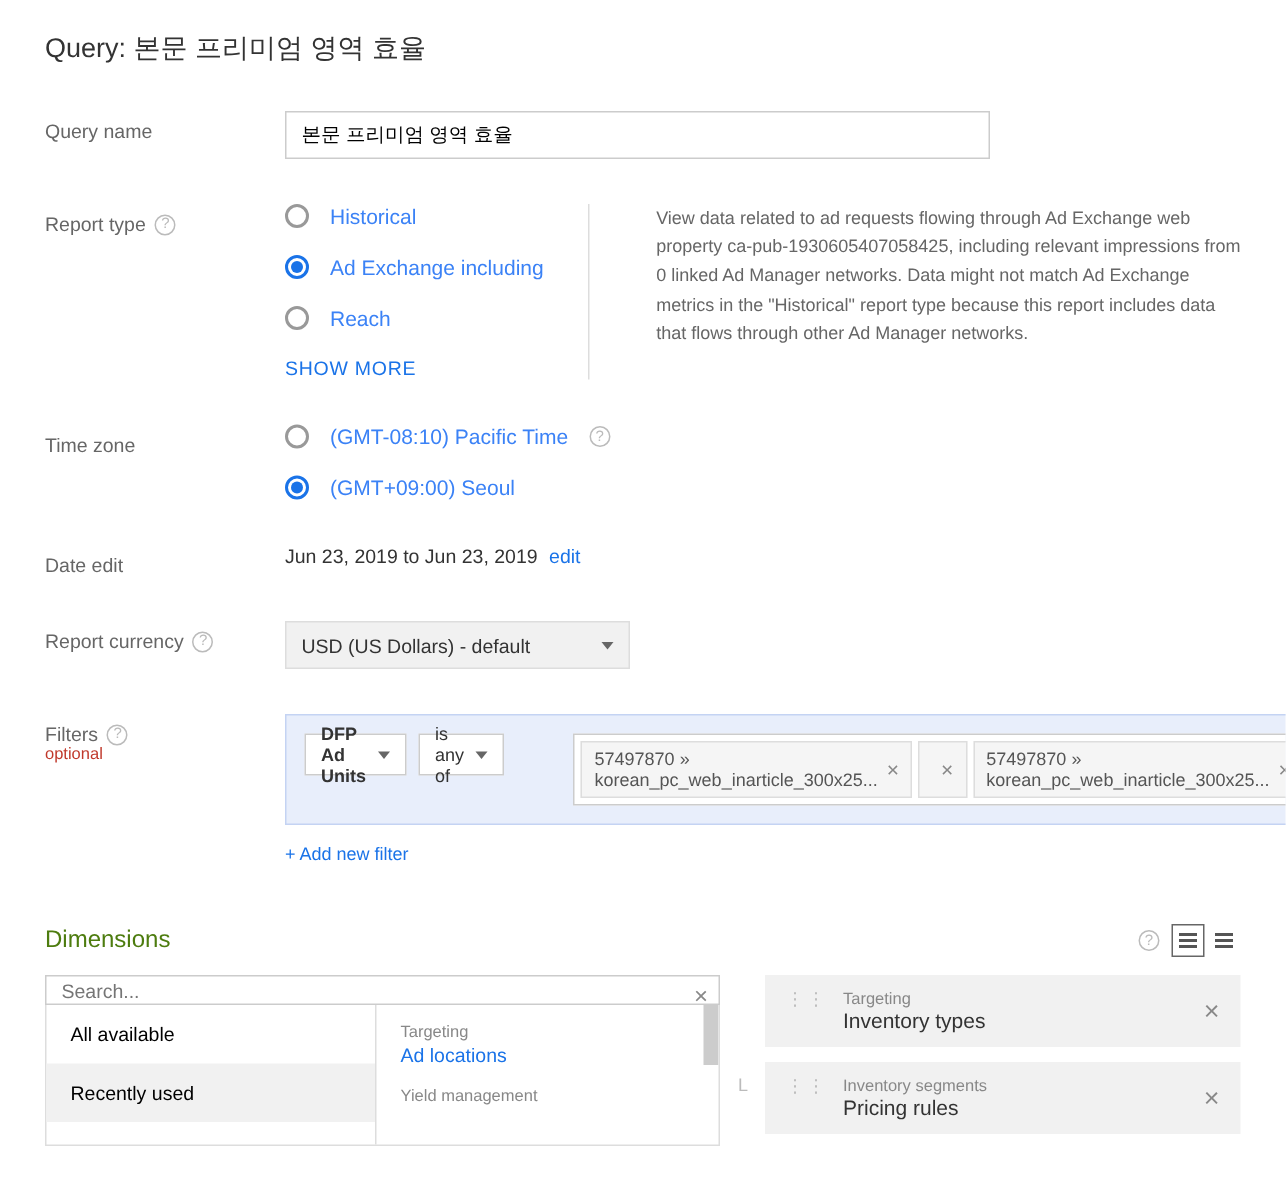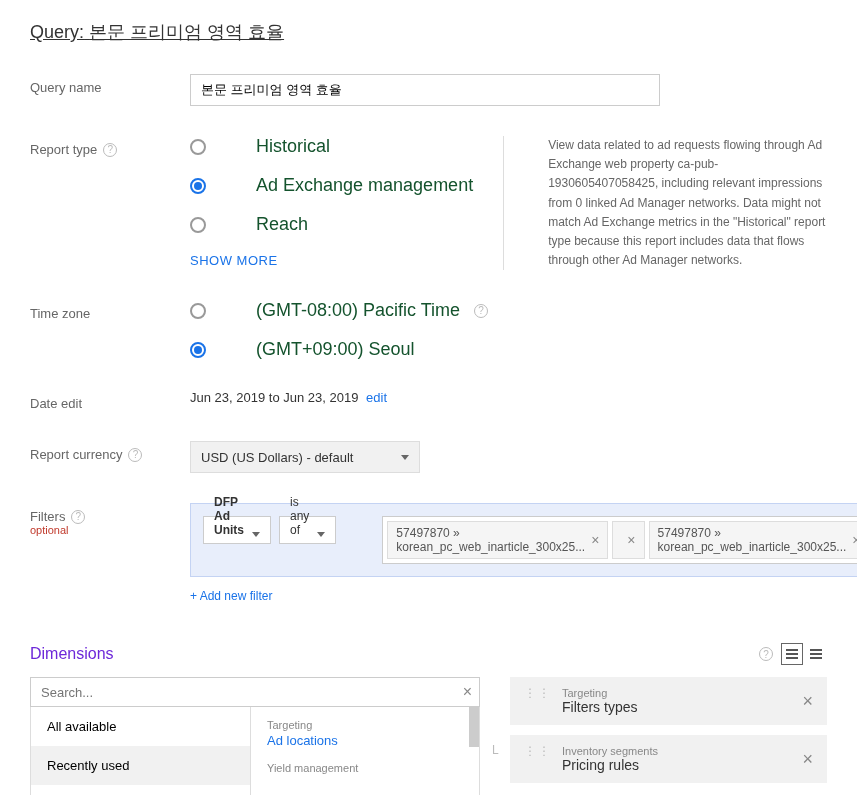--- a/index.html
+++ b/index.html
@@ -1,55 +1,55 @@
 <!DOCTYPE html>
 <html><head>
 <meta charset="utf-8">
 <style>
 * { box-sizing: border-box; margin: 0; padding: 0; }
 body { font-family: Arial, "Helvetica Neue", sans-serif; font-size: 13px; color: #333; background: #fff; width: 857px; }
 .container { padding: 20px 30px; }
-.page-title { font-size: 18px; color: #333; margin-bottom: 30px; font-weight: 400; text-decoration: underline; }
+.page-title { font-size: 18px; color: #333; margin-bottom: 30px; font-weight: 400; }
 .form-row { display: flex; align-items: flex-start; margin-bottom: 30px; }
 .form-label { width: 160px; flex-shrink: 0; color: #666; font-size: 13px; display: flex; align-items: center; gap: 6px; padding-top: 6px; }
 .form-content { flex: 1; }
 .help-icon { display: inline-flex; width: 14px; height: 14px; border-radius: 50%; border: 1px solid #bbb; color: #bbb; font-size: 10px; align-items: center; justify-content: center; cursor: pointer; }
 .text-input { width: 470px; height: 32px; padding: 6px 10px; border: 1px solid #ccc; font-size: 13px; }
 .radio-group { display: flex; flex-direction: column; gap: 18px; }
 .radio-item { display: flex; align-items: center; gap: 14px; cursor: pointer; }
 .radio-circle { width: 16px; height: 16px; border-radius: 50%; border: 2px solid #999; flex-shrink: 0; }
 .radio-circle.selected { border-color: #1a73e8; position: relative; }
 .radio-circle.selected::after { content: ''; position: absolute; top: 2px; left: 2px; width: 8px; height: 8px; border-radius: 50%; background: #1a73e8; }
-.radio-label { color: #14532d; font-size: 18px; margin-left: 36px; }
+.radio-label { color: #3b82f6; font-size: 14px; }
 .show-more { color: #1a73e8; font-size: 13px; font-weight: 500; cursor: pointer; margin-top: 0; letter-spacing: 0.5px; }
 .two-col { display: flex; gap: 30px; }
 .desc-text { color: #666; font-size: 12px; line-height: 1.6; border-left: 1px solid #ddd; padding-left: 44px; flex: 1; }
 .date-text { color: #333; font-size: 13px; }
 .edit-link { color: #1a73e8; cursor: pointer; margin-left: 4px; }
 .select-box { width: 230px; height: 32px; background: #f1f1f1; border: 1px solid #ddd; padding: 6px 10px; display: flex; align-items: center; justify-content: space-between; cursor: pointer; font-size: 13px; color: #333; }
 .caret { width: 0; height: 0; border-left: 4px solid transparent; border-right: 4px solid transparent; border-top: 5px solid #666; }
 .optional-text { color: #c0392b; font-size: 11px; }
 .filter-box { background: #e8eefb; border: 1px solid #c4d3f3; padding: 12px; position: relative; }
 .filter-row { display: flex; align-items: flex-start; gap: 8px; }
-.filter-dd { background: #fff; border: 1px solid #ccc; padding: 6px 10px; display: flex; align-items: flex-end; gap: 8px; cursor: pointer; font-size: 12px; height: 28px; }
+.filter-dd { background: #fff; border: 1px solid #ccc; padding: 6px 10px; display: flex; align-items: center; gap: 8px; cursor: pointer; font-size: 12px; height: 28px; }
 .filter-dd.bold { font-weight: bold; }
 .chips-box { background: #fff; border: 1px solid #ccc; padding: 4px; flex: 1; min-height: 28px; display: flex; flex-direction: row; gap: 4px; margin-left: 38px; }
 .chip { background: #f5f5f5; border: 1px solid #ddd; padding: 4px 8px; display: flex; align-items: center; justify-content: space-between; font-size: 12px; color: #555; }
 .chip-x { color: #888; cursor: pointer; font-size: 14px; margin-left: 6px; }
 .filter-btns { display: flex; gap: 8px; margin-left: 8px; }
 .sq-btn { width: 36px; height: 28px; background: #f1f1f1; border: 1px solid #ccc; display: flex; align-items: center; justify-content: center; cursor: pointer; font-size: 16px; color: #555; }
 .add-filter { color: #1a73e8; font-size: 12px; cursor: pointer; margin-top: 12px; display: inline-block; }
 .dims-section { margin-top: 40px; }
 .dims-header { display: flex; align-items: center; justify-content: space-between; margin-bottom: 12px; }
-.dims-title { font-size: 16px; color: #6d28d9; font-weight: 400; }
+.dims-title { font-size: 16px; color: #4d7c0f; font-weight: 400; }
 .dims-icons { display: flex; align-items: center; gap: 2px; }
 .view-btn { width: 22px; height: 22px; border: 1px solid #666; display: flex; align-items: center; justify-content: center; cursor: pointer; }
 .view-btn.inactive { border-color: transparent; }
 .search-wrap { position: relative; width: 450px; }
-.search-input { width: 100%; height: 30px; padding: 6px 30px 6px 10px; border: 1px solid #ccc; font-size: 13px; color: #999; }
+.search-input { width: 100%; height: 20px; padding: 6px 30px 6px 10px; border: 1px solid #ccc; font-size: 13px; color: #999; }
 .search-x { position: absolute; right: 8px; top: 6px; color: #888; cursor: pointer; font-size: 16px; }
 .dims-panels { display: flex; gap: 30px; margin-top: 0; }
 .dims-left { width: 450px; display: flex; border: 1px solid #ddd; border-top: none; }
 .cat-list { width: 220px; border-right: 1px solid #ddd; }
 .cat-item { padding: 12px 16px; cursor: pointer; font-size: 13px; color: #000000; }
 .cat-item.active { background: #f1f1f1; }
 .sub-list { flex: 1; padding: 12px 16px; position: relative; overflow-y: auto; max-height: 180px; }
 .sub-group { margin-bottom: 14px; }
 .sub-label { font-size: 11px; color: #888; margin-bottom: 2px; }
 .sub-link { color: #1a73e8; font-size: 13px; cursor: pointer; }
@@ -90,41 +90,41 @@
       <span class="help-icon">?</span>
     </div>
     <div class="form-content two-col">
       <div class="radio-group" id="report-type-radios">
           <div class="radio-item">
             <span class="radio-circle "></span>
             <span class="radio-label">Historical</span>
           </div>
           <div class="radio-item">
             <span class="radio-circle selected"></span>
-            <span class="radio-label">Ad Exchange management</span>
+            <span class="radio-label">Ad Exchange including</span>
           </div>
           <div class="radio-item">
             <span class="radio-circle "></span>
             <span class="radio-label">Reach</span>
           </div>
           <div class="show-more">SHOW MORE</div>
         </div>
       <div class="desc-text">View data related to ad requests flowing through Ad Exchange web property ca-pub-1930605407058425, including relevant impressions from 0 linked Ad Manager networks. Data might not match Ad Exchange metrics in the "Historical" report type because this report includes data that flows through other Ad Manager networks.</div>
     </div>
   </div>
 
   <div class="form-row">
     <div class="form-label">
       <span>Time zone</span>
     </div>
     <div class="form-content">
       <div class="radio-group" id="timezone-radios">
           <div class="radio-item">
             <span class="radio-circle "></span>
-            <span class="radio-label">(GMT-08:00) Pacific Time</span>
+            <span class="radio-label">(GMT-08:10) Pacific Time</span>
             <span class="help-icon">?</span>
           </div>
           <div class="radio-item">
             <span class="radio-circle selected"></span>
             <span class="radio-label">(GMT+09:00) Seoul</span>
           </div>
         </div>
     </div>
   </div>
 
@@ -238,21 +238,21 @@
             </div>
         </div>
       </div>
 
       <div class="dims-right" id="dim-selected">
           <div class="dim-card">
             <div class="dim-card-left">
               <span class="drag-dots">⋮⋮</span>
               <div class="dim-info">
                 <span class="dim-cat">Targeting</span>
-                <span class="dim-name">Filters types</span>
+                <span class="dim-name">Inventory types</span>
               </div>
             </div>
             <span class="dim-x">×</span>
           </div>
           <div class="dim-card">
             <span class="l-label">L</span>
             <div class="dim-card-left">
               <span class="drag-dots">⋮⋮</span>
               <div class="dim-info">
                 <span class="dim-cat">Inventory segments</span>

